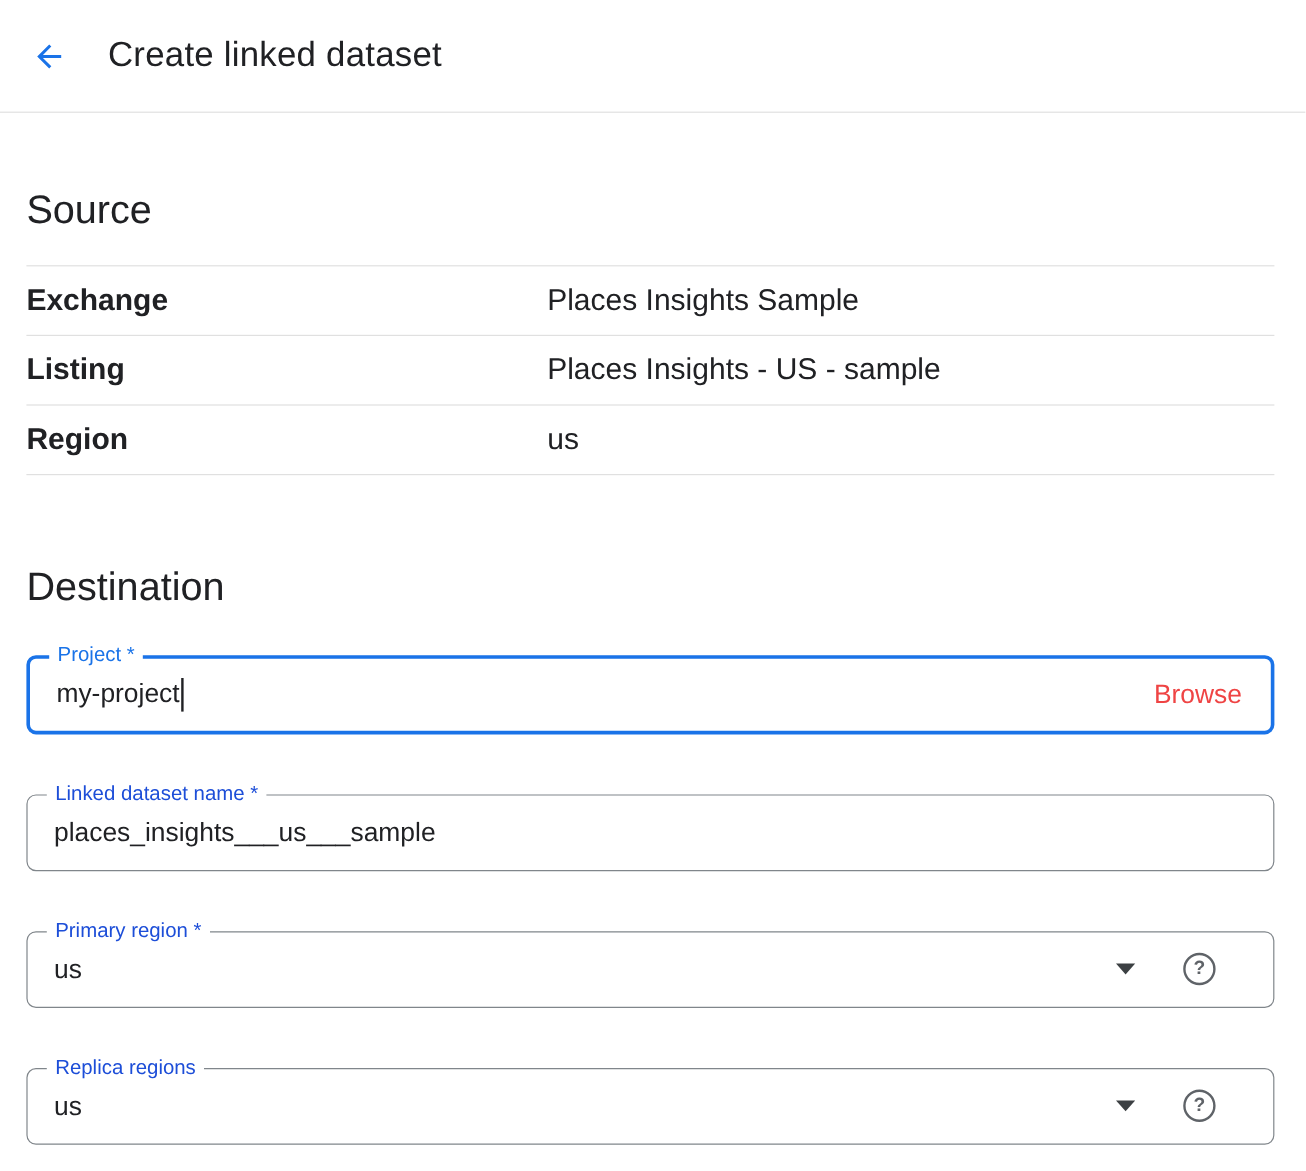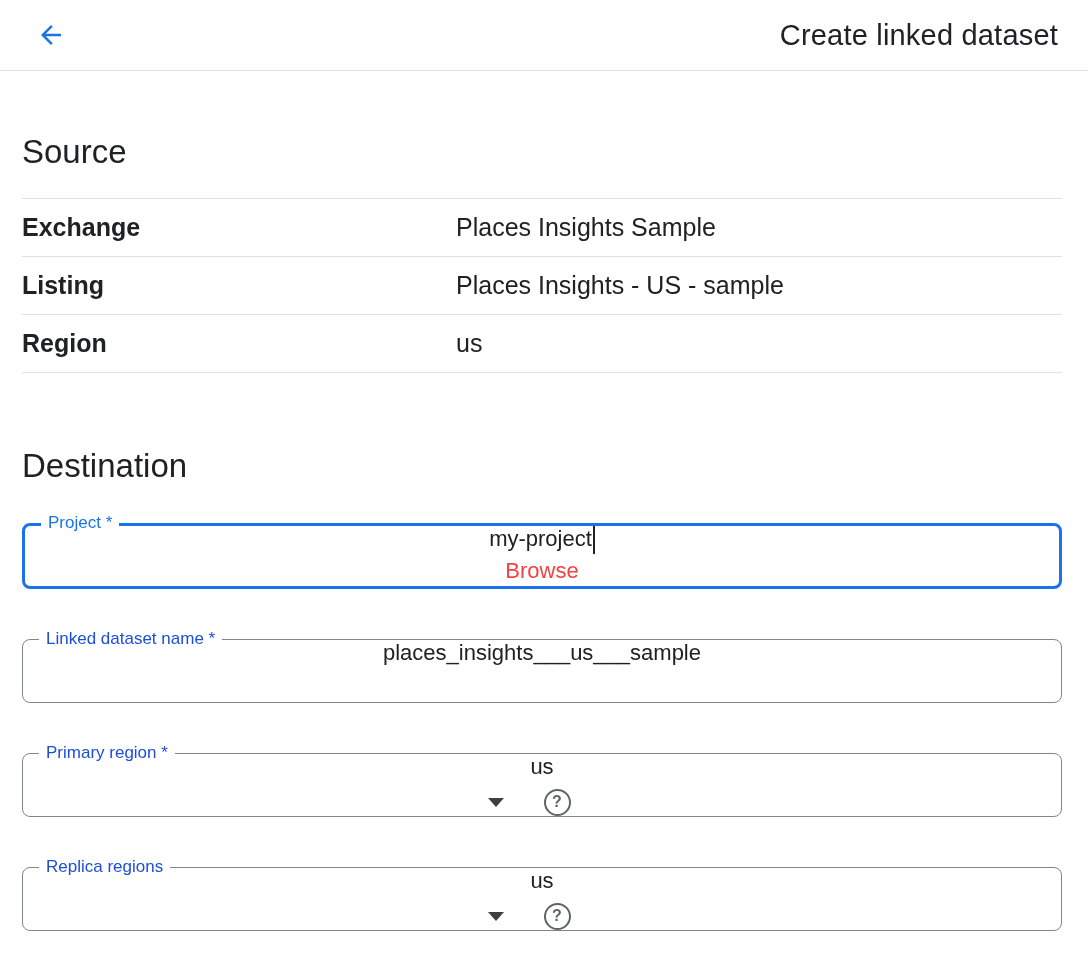--- a/index.html
+++ b/index.html
@@ -9,24 +9,23 @@
     min-height: 976px;
     font-family: "Liberation Sans", "DejaVu Sans", sans-serif;
     color: #202124;
     overflow: hidden;
   }
 
   
   .header {
     display: flex;
     align-items: center;
-    height: 71px;
-    padding: 0 30px;
+    height: 94px;
+    padding: 0 20px;
     border-bottom: 1px solid #e0e0e0;
-    justify-content: space-between;
   }
   .back-button {
     width: 42px; height: 42px;
     background: transparent;
     border: none;
     border-radius: 50%;
     display: flex; align-items: center; justify-content: center;
     cursor: pointer;
     margin-right: 28px;
   }
@@ -70,21 +69,20 @@
   .field {
     position: relative;
     border: 1px solid #80868b;
     border-radius: 8px;
     height: 64px;
     display: flex;
     align-items: center;
     padding: 0 22px;
     background: #ffffff;
     margin-top: 50px;
-    flex-direction: column;
   }
   .field.first { margin-top: 36px; }
   .field.focused {
     border: 3px solid #1a73e8;
     height: 66px;
   }
   .field-label {
     position: absolute;
     top: -11px;
     left: 16px;

